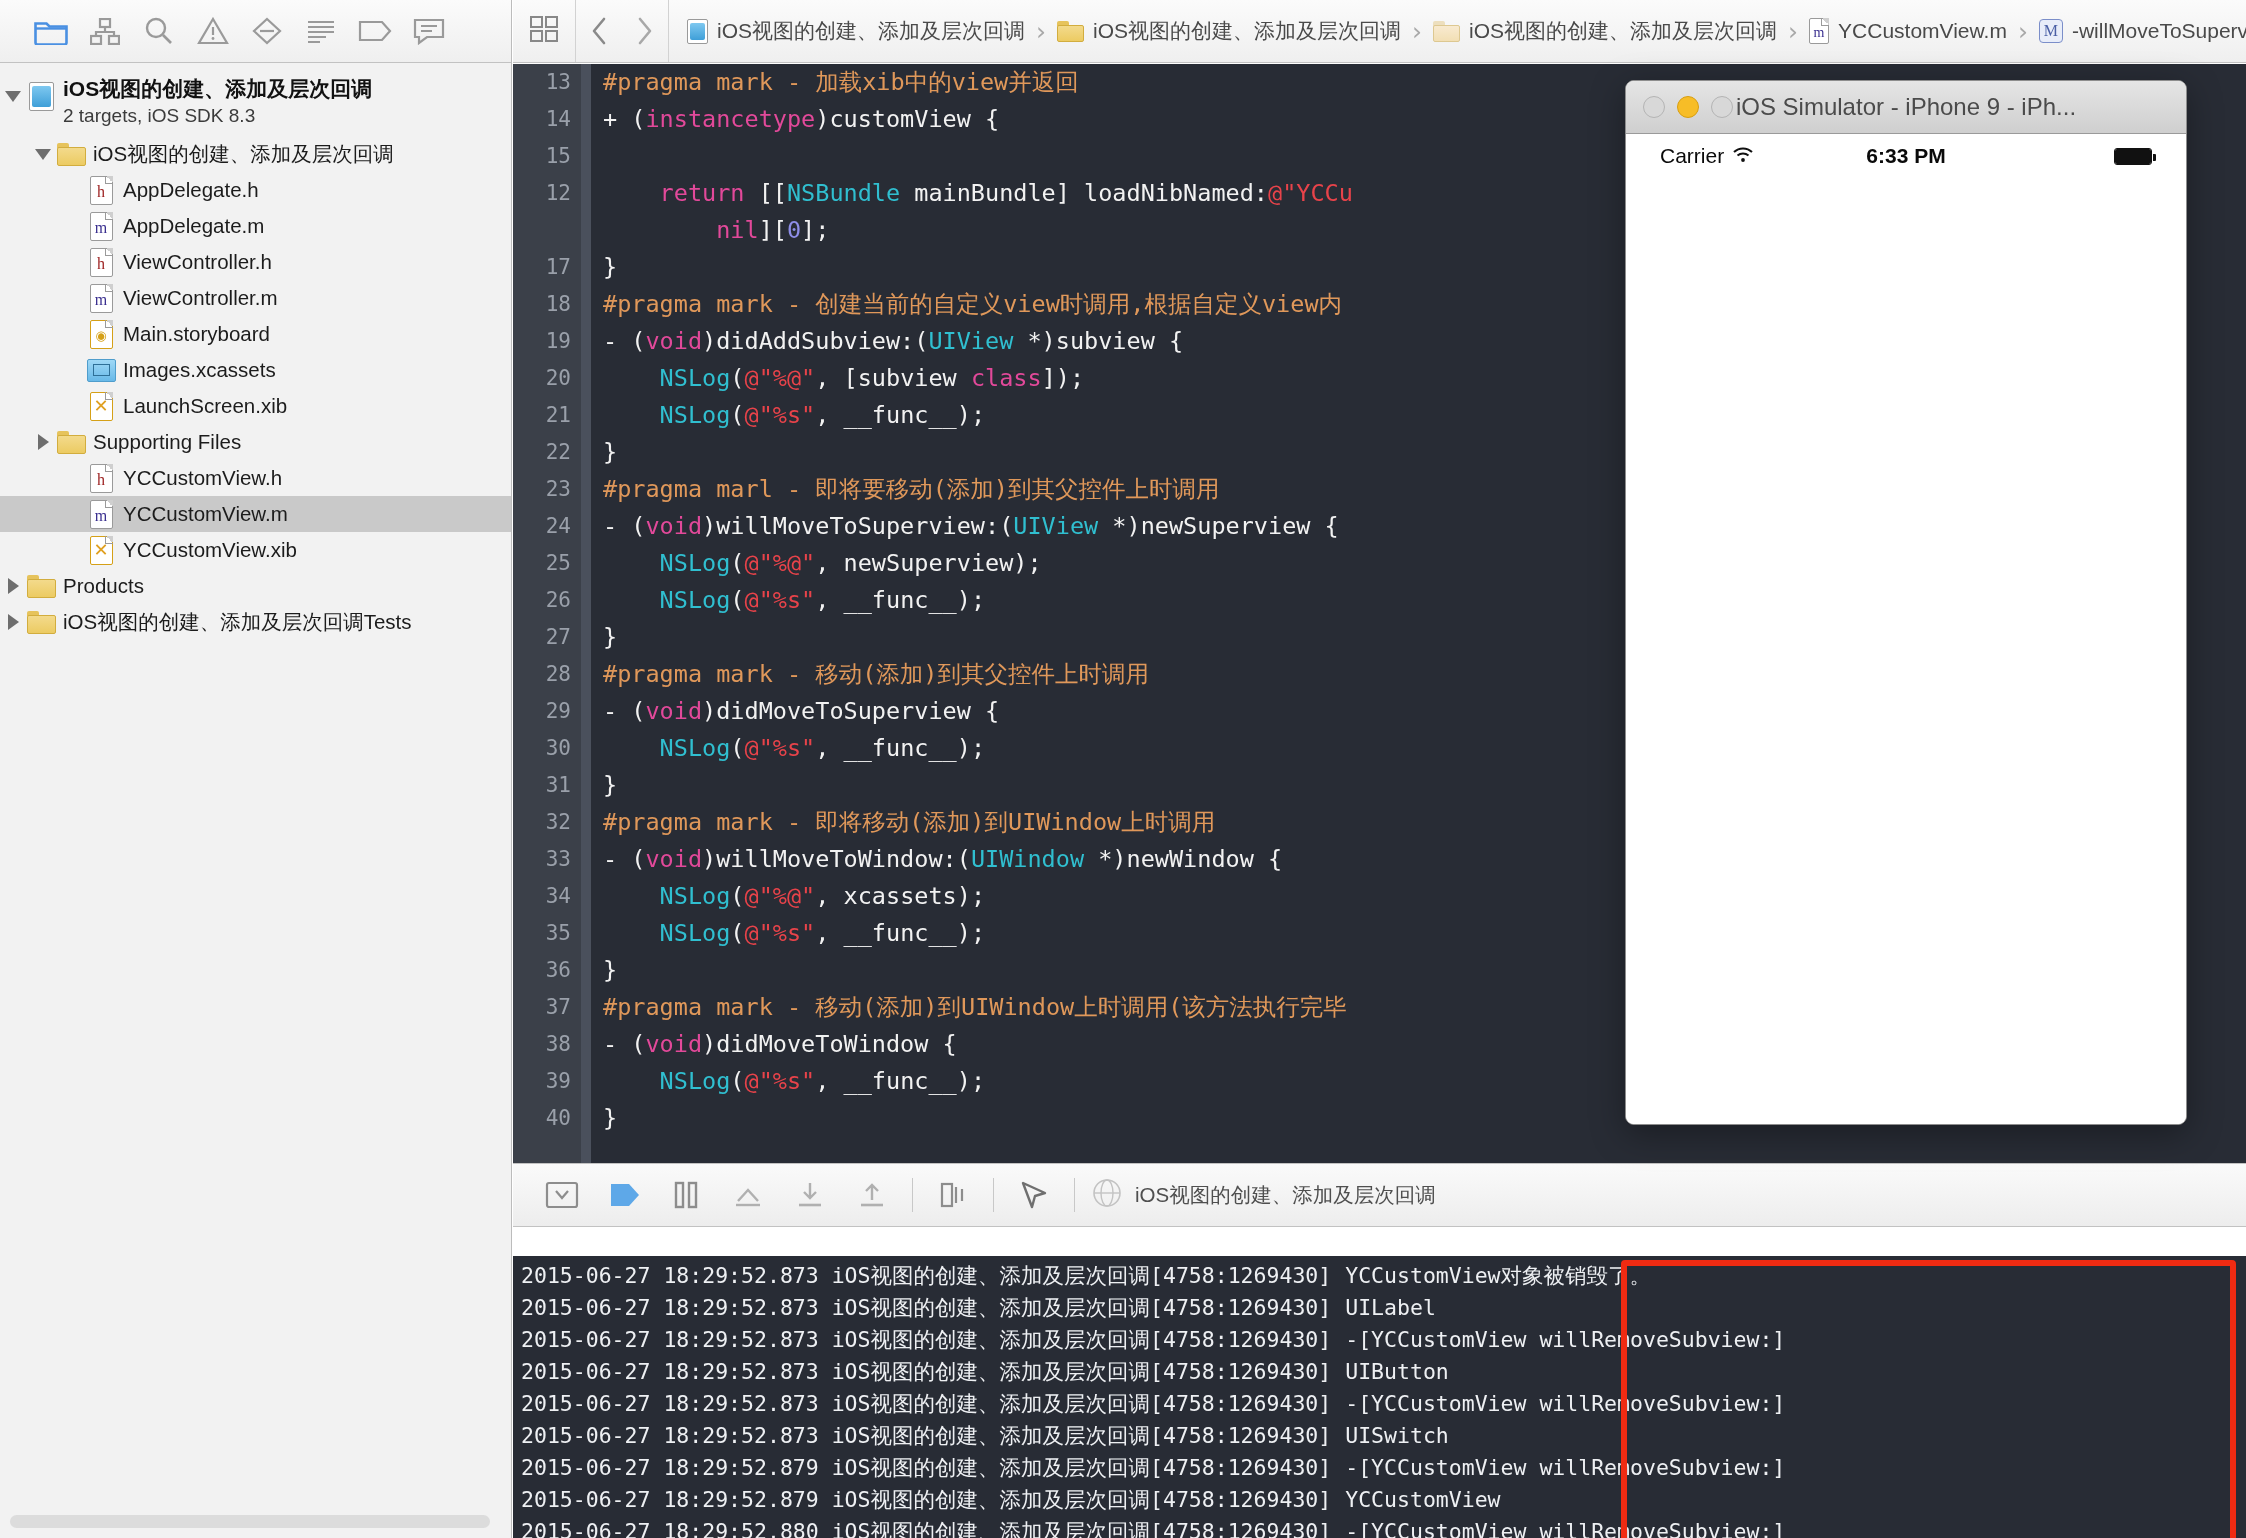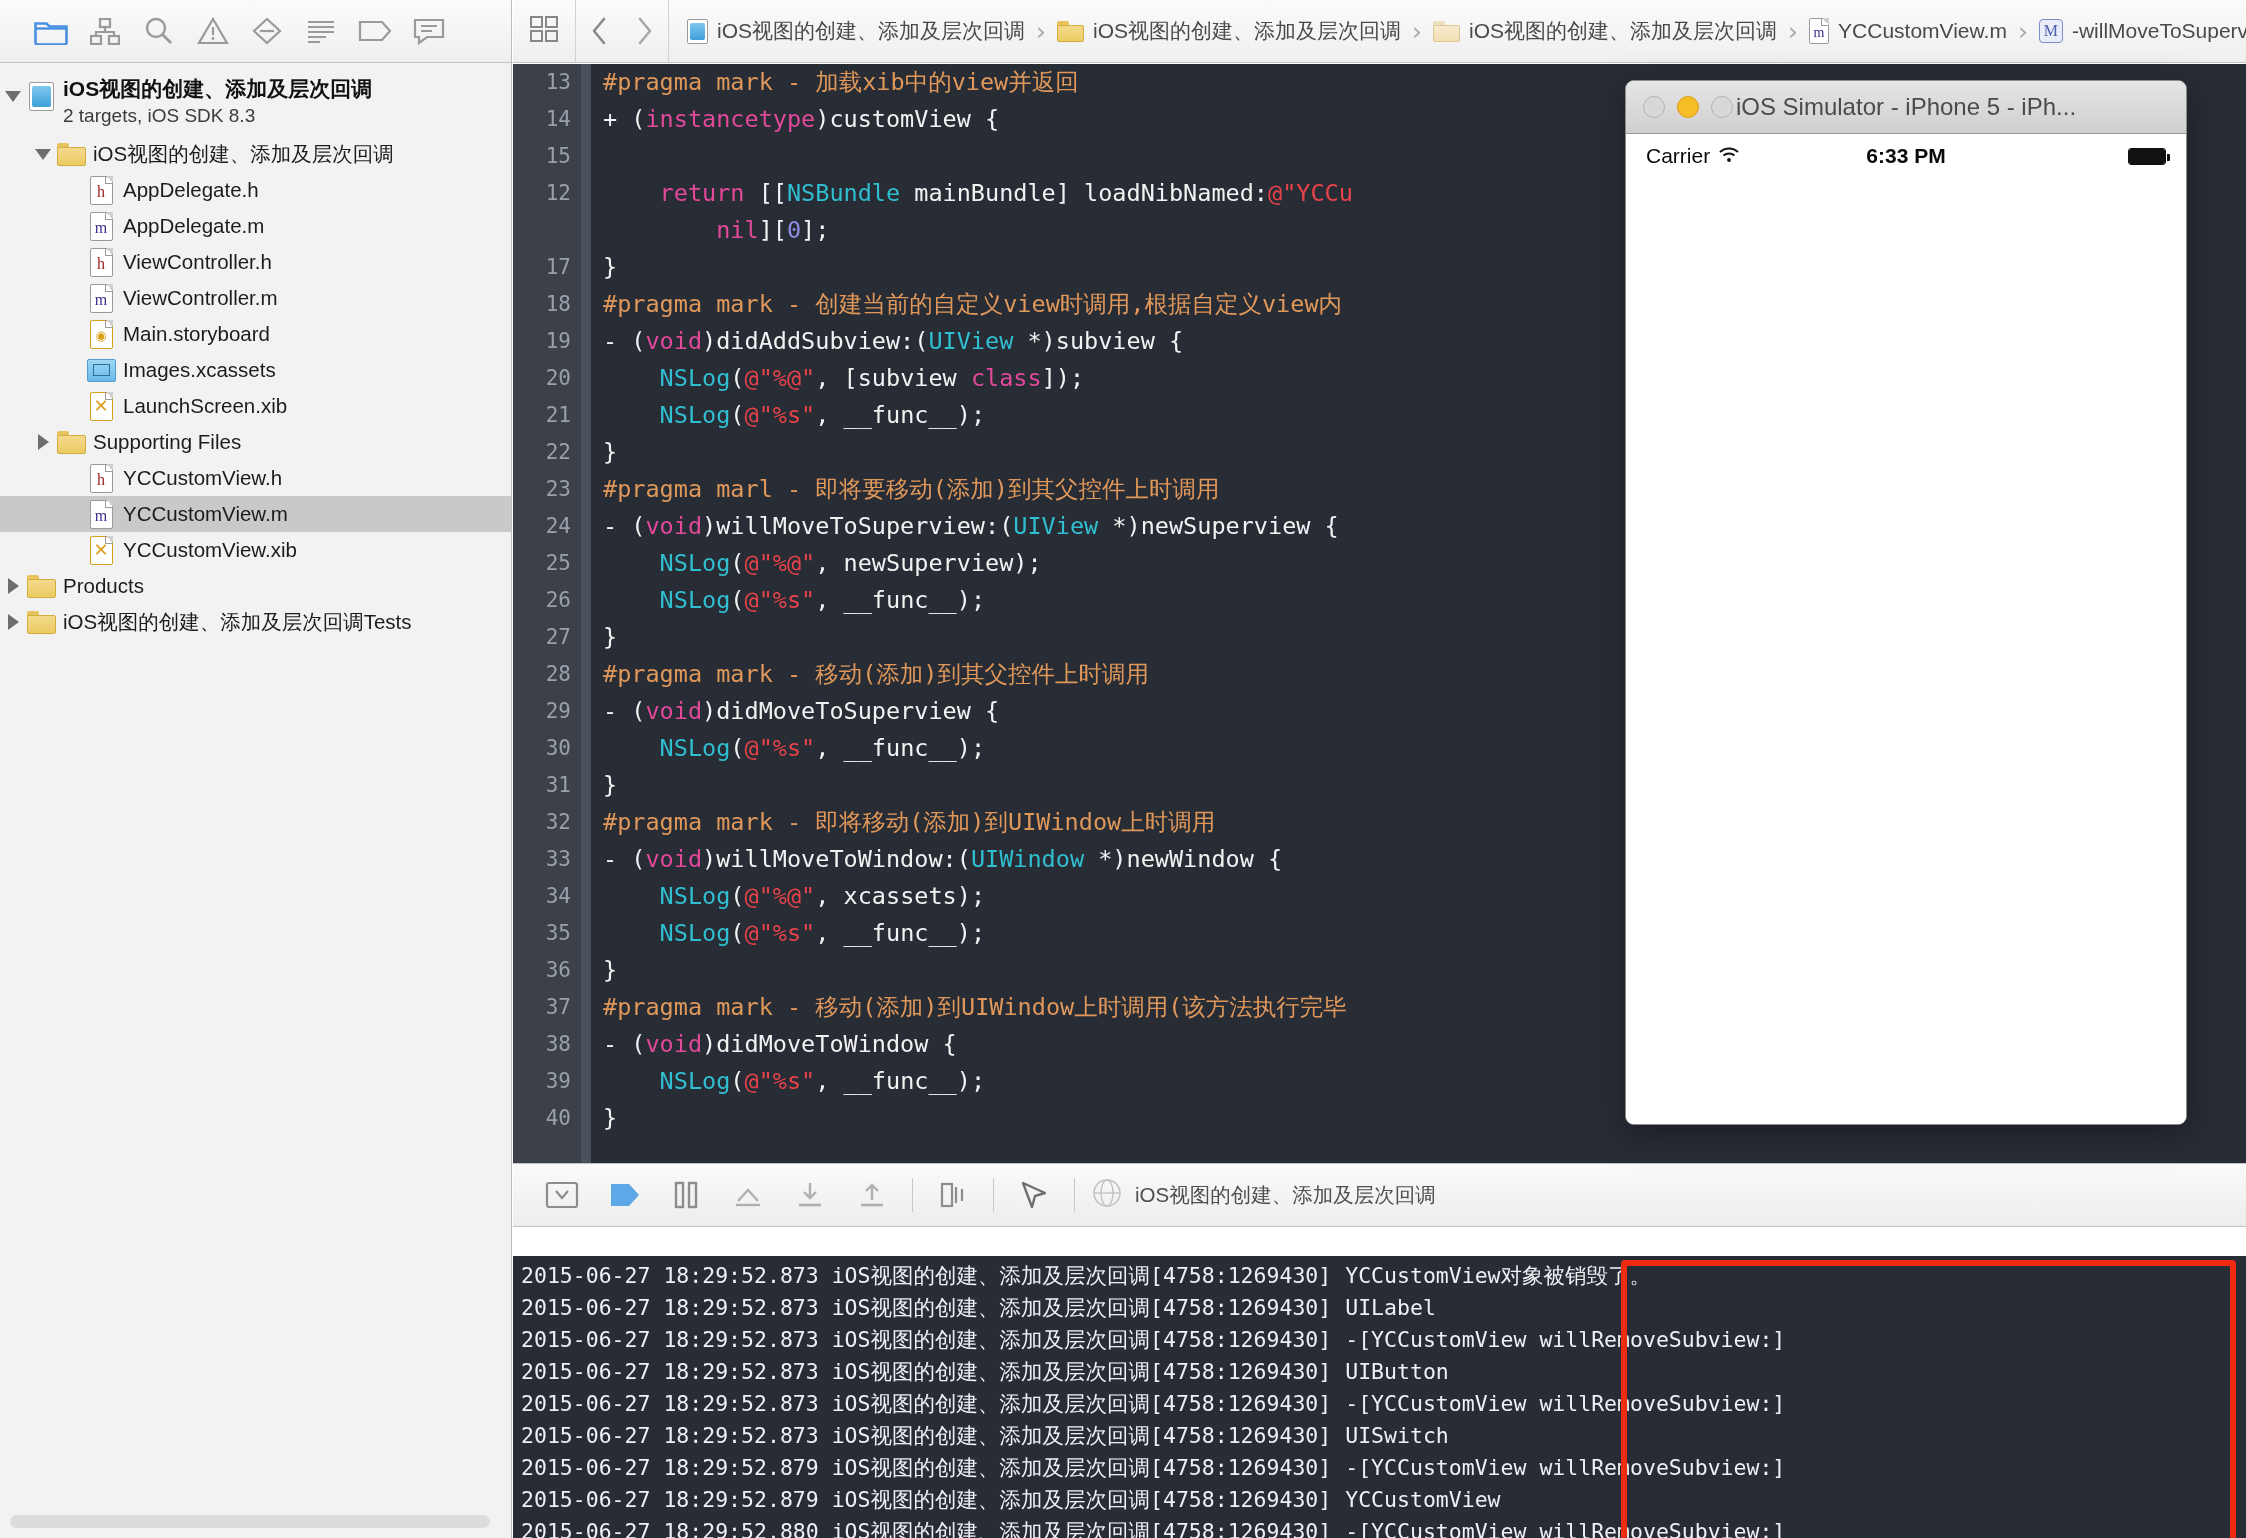--- a/index.html
+++ b/index.html
@@ -193,21 +193,21 @@
   .tl{width:22px;height:22px;border-radius:50%;margin-right:12px;box-sizing:border-box;}
   .tl.red{background:#d8d8d8;border:1px solid #b4b4b4;}
   .tl.yellow{background:#f7bd27;border:1px solid #d89e10;}
   .tl.green{background:#d8d8d8;border:1px solid #b4b4b4;}
   .sim-title-text{
     position:absolute;left:0;right:0;text-align:center;
     font-size:24px;color:#4b4b4b;font-weight:normal;
   }
   .sim-status{
     height:44px;display:flex;align-items:center;position:relative;
-    padding:0 20px;box-sizing:border-box;font-size:21px;color:#0a0a0a;
+    padding:0 34px;box-sizing:border-box;font-size:21px;color:#0a0a0a;
     background:#fff;
     justify-content:space-between;
   }
   .sim-time{position:absolute;left:0;right:0;text-align:center;font-weight:bold;font-size:21px;}
   .battery{
     margin-left:auto;width:38px;height:17px;border:1.6px solid #111;border-radius:3px;position:relative;box-sizing:border-box;
     background:#111;background-clip:content-box;
   }
   .battery:after{content:"";position:absolute;right:-5px;top:5px;width:3px;height:7px;background:#111;border-radius:0 1px 1px 0;}
   .sim-screen{position:absolute;left:0;right:0;top:97px;bottom:0;background:#fff;}
@@ -671,21 +671,21 @@
         </div>
       <div class="redbox" id="redbox" style="left: 1108px; top: 4px; right: 10px; height: 298px; border-color: rgb(240, 43, 18);"></div>
     </div>
   </div>
 
   <div class="sim">
     <div class="sim-title">
       <span class="tl red"></span>
       <span class="tl yellow"></span>
       <span class="tl green"></span>
-      <span class="sim-title-text">iOS Simulator - iPhone 5 - iPh...</span>
+      <span class="sim-title-text">iOS Simulator - iPhone 9 - iPh...</span>
     </div>
     <div class="sim-status">
       <span class="carrier">
         <span>Carrier</span>
         <span>
           <svg width="22" height="16" viewBox="0 0 22 16">
               <path d="M2 5a13 13 0 0 1 18 0" fill="none" stroke="#111" stroke-width="2"></path>
               <path d="M5.5 8.5a8.4 8.4 0 0 1 11 0" fill="none" stroke="#111" stroke-width="2"></path>
               <circle cx="11" cy="13" r="1.9" fill="#111"></circle>
             </svg>

